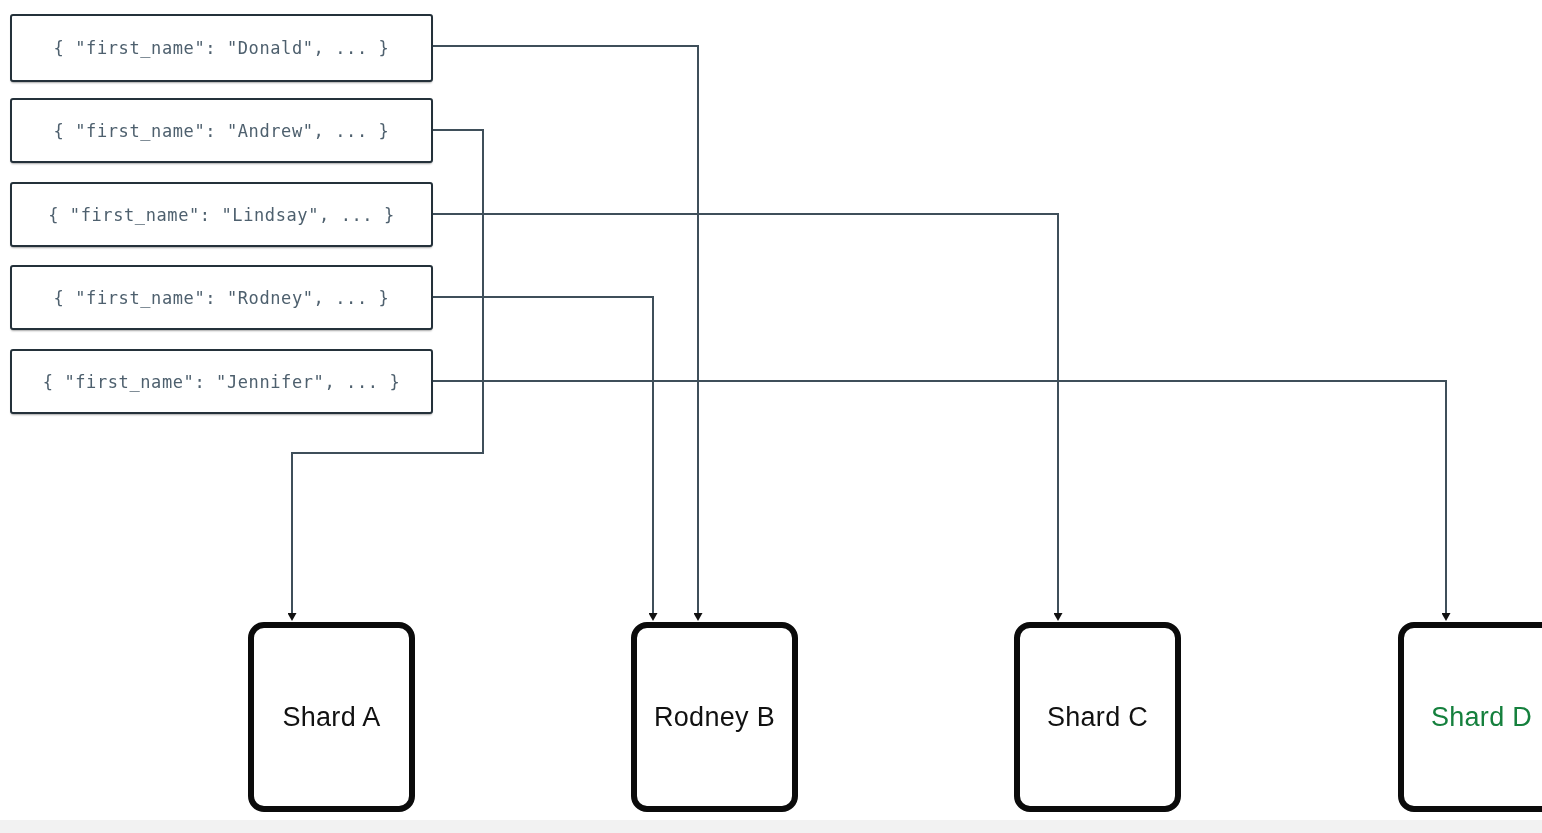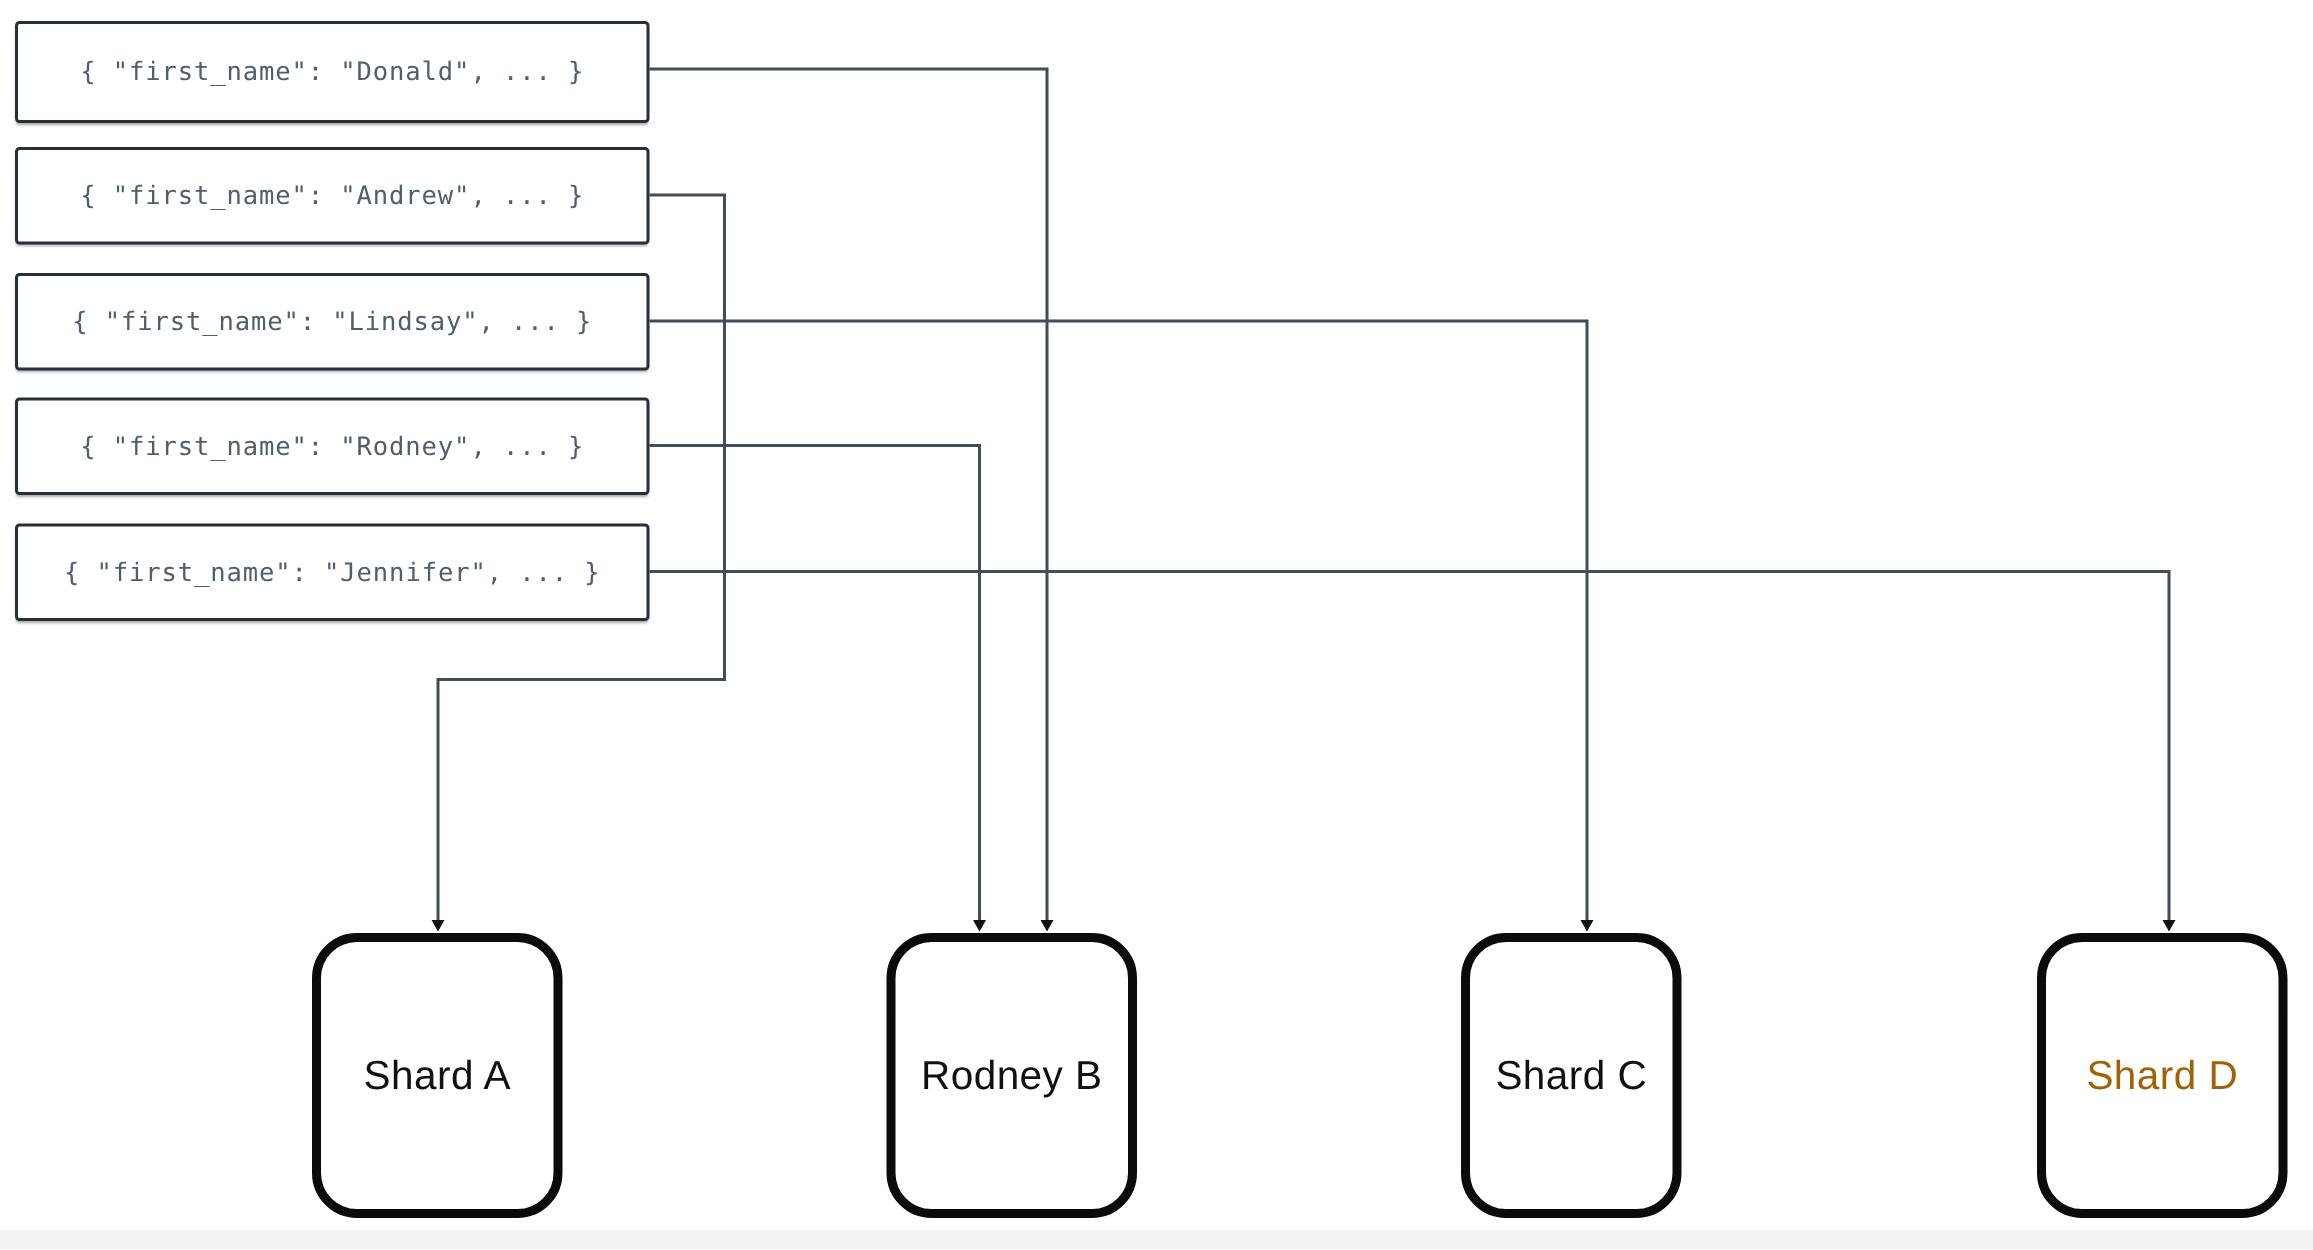--- a/index.html
+++ b/index.html
@@ -48,24 +48,25 @@
     font-size: 17px;
     letter-spacing: 0.6px;
     color: #4e606e;
     white-space: pre;
   }
   .shard-box {
     position: absolute;
     box-sizing: border-box;
     background: #ffffff;
     border: 6px solid #0b0b0b;
-    border-radius: 30px;
+    border-radius: 16px;
     display: flex;
     align-items: center;
     justify-content: center;
+    margin-left: 40px;
   }
   .shard-label {
     font-family: "Liberation Sans", sans-serif;
     font-size: 27px;
     color: #111111;
     letter-spacing: 0.3px;
   }
 </style>
 </head>
 <body>
@@ -104,22 +105,22 @@
         <span class="record-text" style="color: rgb(78, 96, 110);">{ "first_name": "Jennifer", ... }</span>
       </div>
     </div>
   <div id="shards-layer">
       <div class="shard-box" style="left: 208px; top: 622px; width: 167px; height: 190px; border-color: rgb(11, 11, 11);">
         <span class="shard-label" style="color: rgb(17, 17, 17);">Shard A</span>
       </div>
       <div class="shard-box" style="left: 591px; top: 622px; width: 167px; height: 190px; border-color: rgb(11, 11, 11);">
         <span class="shard-label" style="color: rgb(17, 17, 17);">Rodney B</span>
       </div>
-      <div class="shard-box" style="left: 974px; top: 622px; width: 147px; height: 190px; border-color: rgb(11, 11, 11);">
+      <div class="shard-box" style="left: 974px; top: 622px; width: 167px; height: 190px; border-color: rgb(11, 11, 11);">
         <span class="shard-label" style="color: rgb(17, 17, 17);">Shard C</span>
       </div>
       <div class="shard-box" style="left: 1358px; top: 622px; width: 167px; height: 190px; border-color: rgb(11, 11, 11);">
-        <span class="shard-label" style="color: #a16207;">Shard D</span>
+        <span class="shard-label" style="color: #15803d;">Shard D</span>
       </div>
     </div>
 
   <div id="bottom-strip" style="background: rgb(242, 242, 242);"></div>
 </div>
 
 </body></html>

